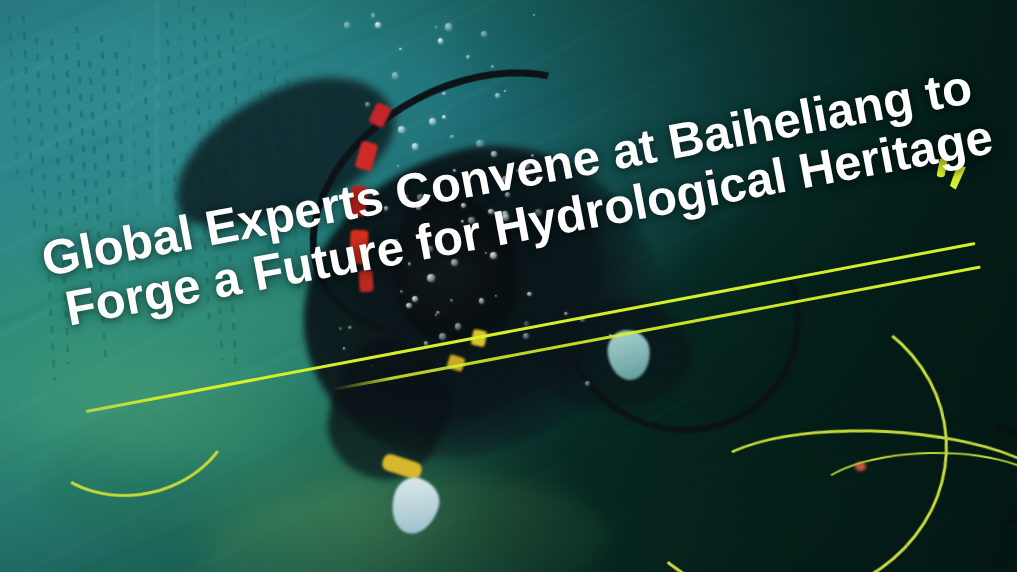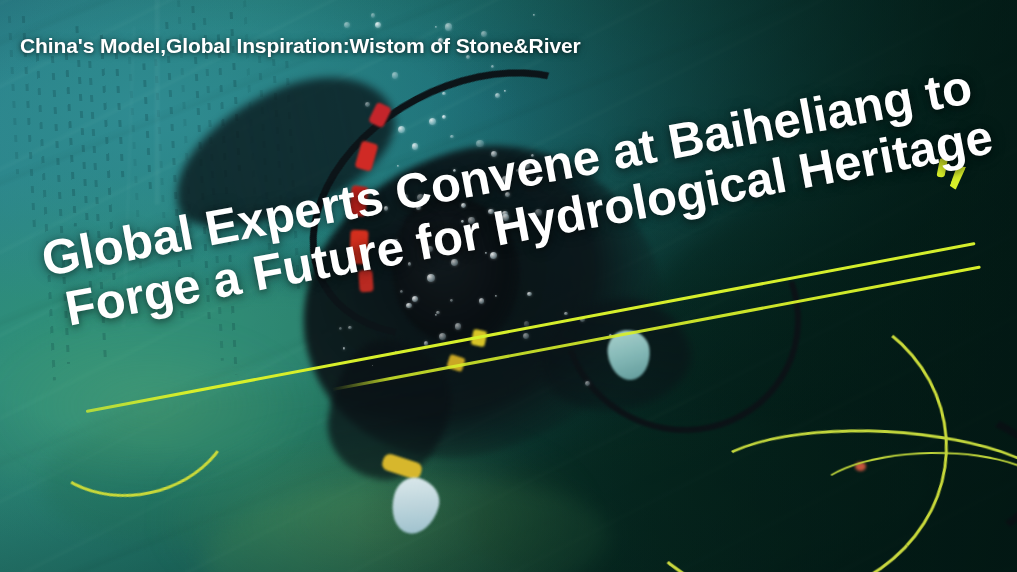--- a/index.html
+++ b/index.html
@@ -544,20 +544,19 @@
     </div>
 
   <div class="accent-line accent-line-1"></div>
   <div class="accent-line accent-line-2"></div>
 
   <div class="accent-ticks">
     <span class="tick tick-a"></span>
     <span class="tick tick-b"></span>
   </div>
 
-  <div class="top-title">China's Model,Global Inspiration:Wistom of Stone&amp;River</div>
 
   <div class="headline">
     <div class="headline-line headline-line-1">Global Experts Convene at Baiheliang to</div>
     <div class="headline-line headline-line-2">Forge a Future for Hydrological Heritage</div>
   </div>
 
 </div>
 
 </body></html>

